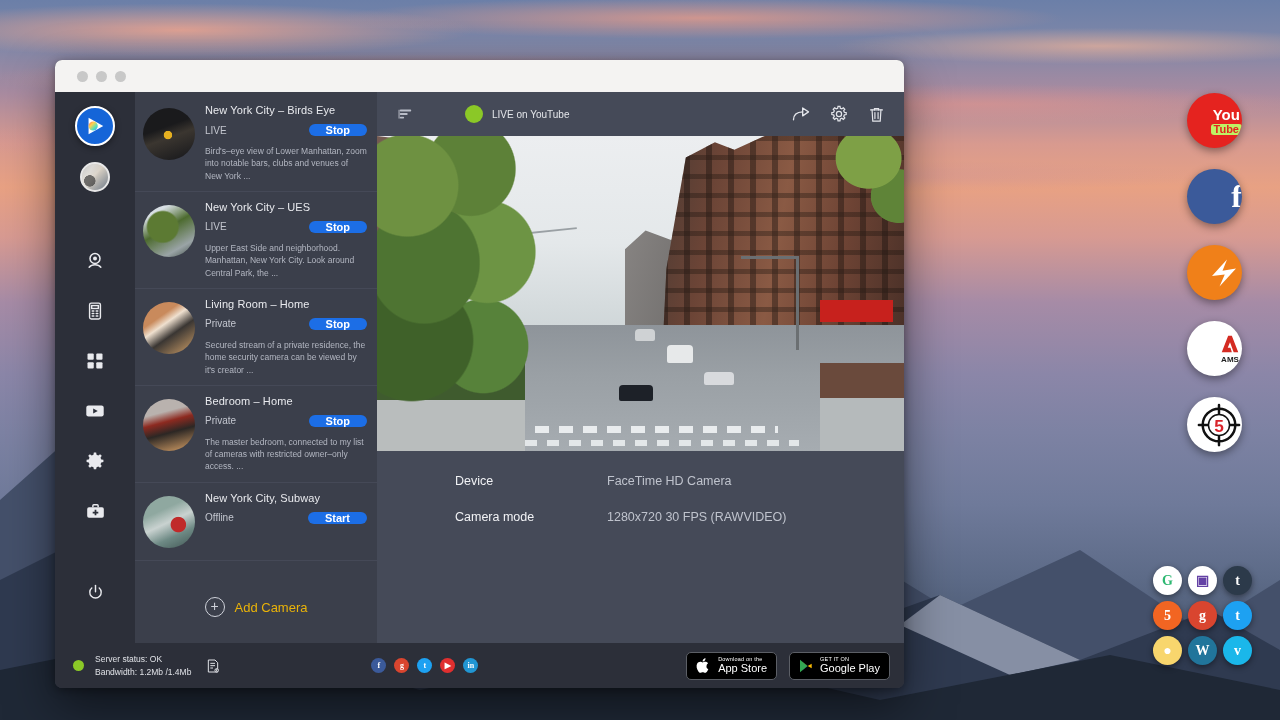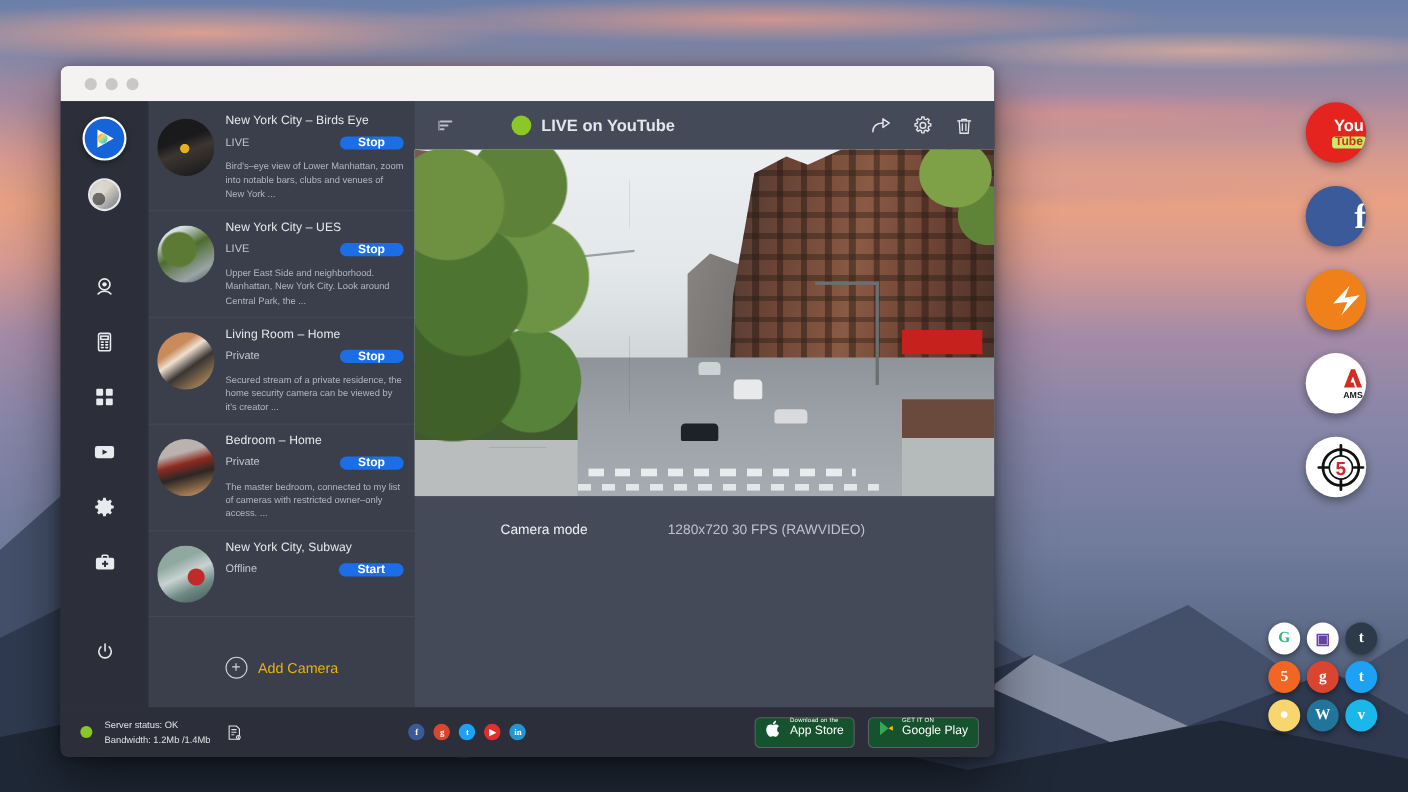--- a/index.html
+++ b/index.html
@@ -183,21 +183,21 @@
   #main-panel { flex: 1; background: #454a58; display: flex; flex-direction: column; min-width: 0; }
   #toolbar {
     height: 44px; flex: 0 0 44px;
     display: flex; align-items: center;
     padding: 0 18px 0 0;
     position: relative;
   }
   #toolbar-list-icon { width: 56px; display: flex; justify-content: center; color: #b9bdc8; cursor: pointer; }
   #live-indicator { display: flex; align-items: center; gap: 9px; margin-left: 32px; }
   #live-dot { width: 18px; height: 18px; border-radius: 50%; background: #8bc827; }
-  #live-label { font-size: 15px; color: #e4e6ea; font-weight: bold; }
+  #live-label { font-size: 10px; color: #e4e6ea; }
   #toolbar-right { margin-left: auto; display: flex; align-items: center; gap: 18px; }
   .tb-icon { color: #e3e5ea; cursor: pointer; display: flex; }
 
   
   #video-preview {
     height: 315px; flex: 0 0 315px;
     position: relative; overflow: hidden;
     background: #aeb6bd;
   }
   .vp-sky { position:absolute; left:0; top:0; width:100%; height:62%;
@@ -285,22 +285,22 @@
   #footer-dot { width: 11px; height: 11px; border-radius: 50%; background: #8bc827; }
   #footer-text { font-size: 8.5px; line-height: 1.45; color: #e0e2e7; }
   #footer-log-icon { margin-left: 3px; color: #e0e2e7; display: flex; cursor: pointer; }
   #footer-social { display: flex; gap: 8px; margin-left: 150px; }
   .soc { width: 15px; height: 15px; border-radius: 50%;
     display:flex; align-items:center; justify-content:center;
     font-size: 8px; font-weight: bold; color:#fff; cursor:pointer;
     font-family:"Liberation Serif", serif; }
   #footer-stores { margin-left: auto; display: flex; gap: 12px; }
   .store-badge {
-    background: #14532d; border: 1px solid #5c5f66; border-radius: 5px;
-    height: 28px; display: flex; align-items: flex-start; gap: 6px;
+    background: #000000; border: 1px solid #5c5f66; border-radius: 5px;
+    height: 28px; display: flex; align-items: center; gap: 6px;
     padding: 0 9px 0 8px; cursor: pointer;
   }
   .store-lines { display:flex; flex-direction:column; line-height:1; }
   .store-top { font-size: 5.5px; color:#fff; letter-spacing:.2px; }
   .store-bot { font-size: 11px; color:#fff; font-weight: normal; margin-top:1px; }
 
   
   #dock-main { position: absolute; right: 38px; top: 93px; display:flex; flex-direction:column; gap: 21px; }
   .dock-icon {
     width: 55px; height: 55px; border-radius: 50%;
@@ -536,20 +536,24 @@
           <div class="vp-pole" id="vp-pole1b"></div>
           <div id="vp-signal"></div>
           <div class="vp-lamp"></div>
           <div class="vp-tree-l"></div>
           <div class="vp-tree-r"></div>
         </div>
 
 
         <div id="settings-list">
             <div class="setting-row">
+              <div class="setting-label">Device</div>
+              <div class="setting-value">FaceTime HD Camera</div>
+            </div>
+            <div class="setting-row">
               <div class="setting-label">Camera mode</div>
               <div class="setting-value">1280x720 30 FPS (RAWVIDEO)</div>
             </div>
           </div>
       </div>
     </div>
 
     <div id="footer">
       <div id="footer-status">
         <div id="footer-dot"></div>

